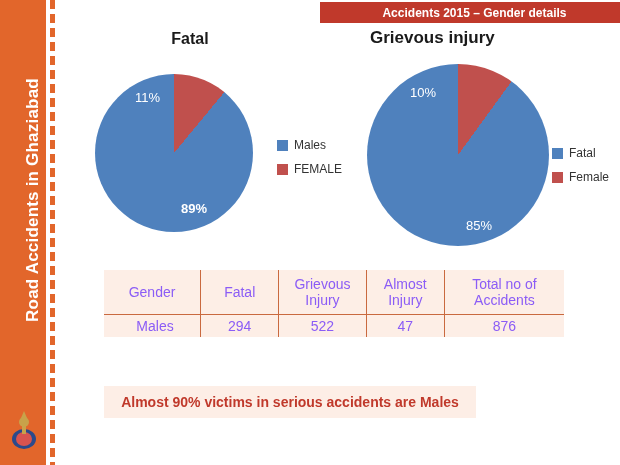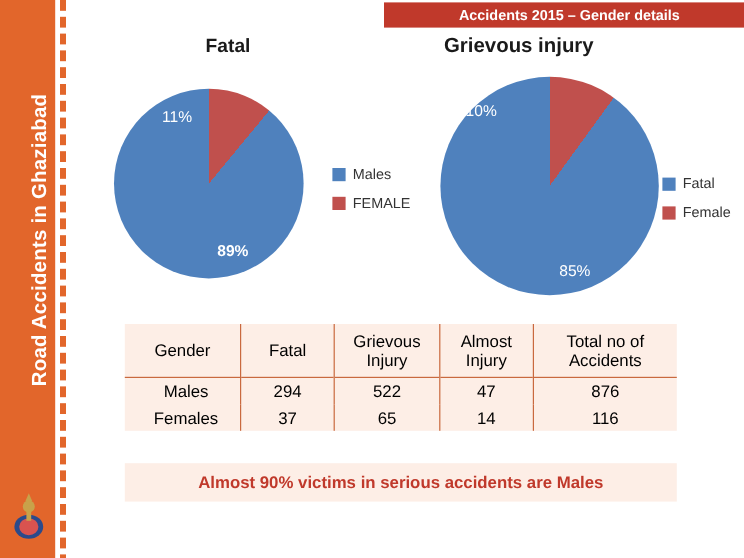--- a/index.html
+++ b/index.html
@@ -63,43 +63,43 @@
   }
   #pie-griev{
     left:367px;top:64px;width:182px;height:182px;
     background:conic-gradient(from 0deg,#c0504d 0deg 36deg,#4f81bd 36deg 360deg);
   }
   .slice-label{
     position:absolute;color:#ffffff;font-size:13px;font-weight:normal;
   }
   #lbl-fatal-f{left:135px;top:90px;text-align:right;}
   #lbl-fatal-m{left:181px;top:201px;font-weight:bold;}
-  #lbl-griev-f{left:388px;top:85px;}
+  #lbl-griev-f{left:410px;top:85px;}
   #lbl-griev-m{left:466px;top:218px;}
   
   .legend{position:absolute;font-size:12px;color:#333;}
   .legend .row{display:flex;align-items:center;margin-bottom:10px;}
   .legend .sw{width:11px;height:11px;margin-right:6px;display:inline-block;}
   #legend-fatal{left:277px;top:138px;}
   #legend-griev{left:552px;top:146px;}
   
   .table-wrap{
     position:absolute;left:104px;top:270px;width:460px;
     background:#fdeee6;
   }
-  table{border-collapse:collapse;width:100%;font-size:14px;color:#000000;}
+  table{border-collapse:collapse;width:100%;font-size:14px;color:#8b5cf6;}
   th,td{text-align:center;padding:3px 4px;}
   thead th{font-weight:normal;font-size:14px;padding:6px 4px;}
   thead th.b{border-right:1px solid #c9693f;}
   thead tr{border-bottom:1px solid #c9693f;}
   tbody td.b{border-right:1px solid #c9693f;}
   tbody td:first-child{padding-left:10px;}
   
   .note{
-    position:absolute;left:104px;top:386px;width:460px;height:32px;
+    position:absolute;left:104px;top:386px;width:372px;height:32px;
     background:#fdeee6;color:#c0392b;font-size:14px;font-weight:bold;
     display:flex;align-items:center;justify-content:center;
   }
 </style>
 </head>
 <body>
 
 <div class="sidebar">
   <div class="sidebar-bar"></div>
   <div class="sidebar-dots" id="dots">
@@ -197,24 +197,17 @@
       </tr>
     </thead>
     <tbody>
       <tr>
         <td class="b">Males</td>
         <td class="b">294</td>
         <td class="b">522</td>
         <td class="b">47</td>
         <td>876</td>
       </tr>
-      <tr>
-        <td class="b">Females</td>
-        <td class="b">37</td>
-        <td class="b">65</td>
-        <td class="b">14</td>
-        <td>116</td>
-      </tr>
     </tbody>
   </table>
 </div>
 
 <div class="note">Almost 90% victims in serious accidents are Males</div>
 
 </body></html>

